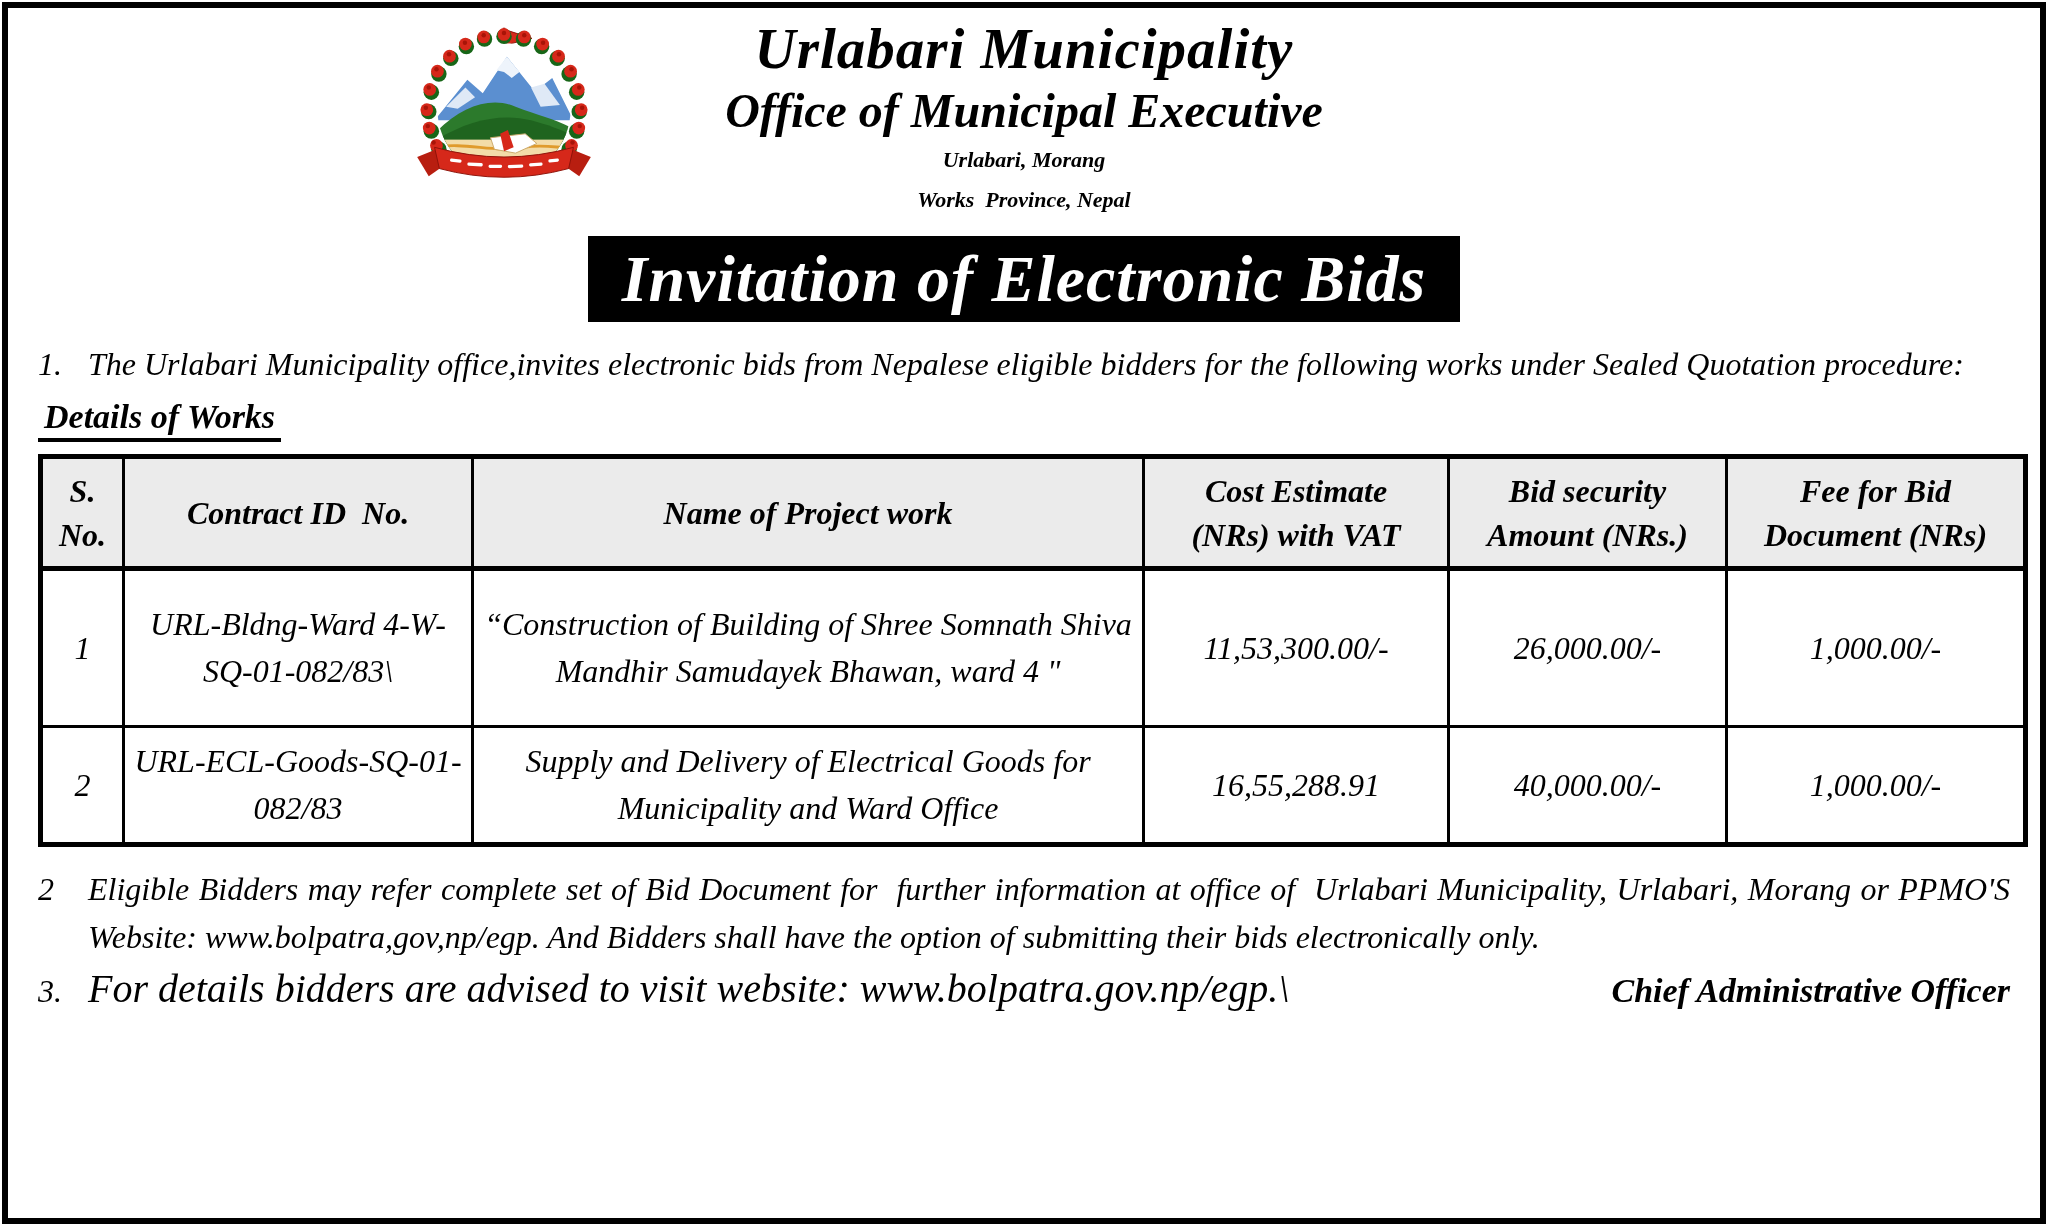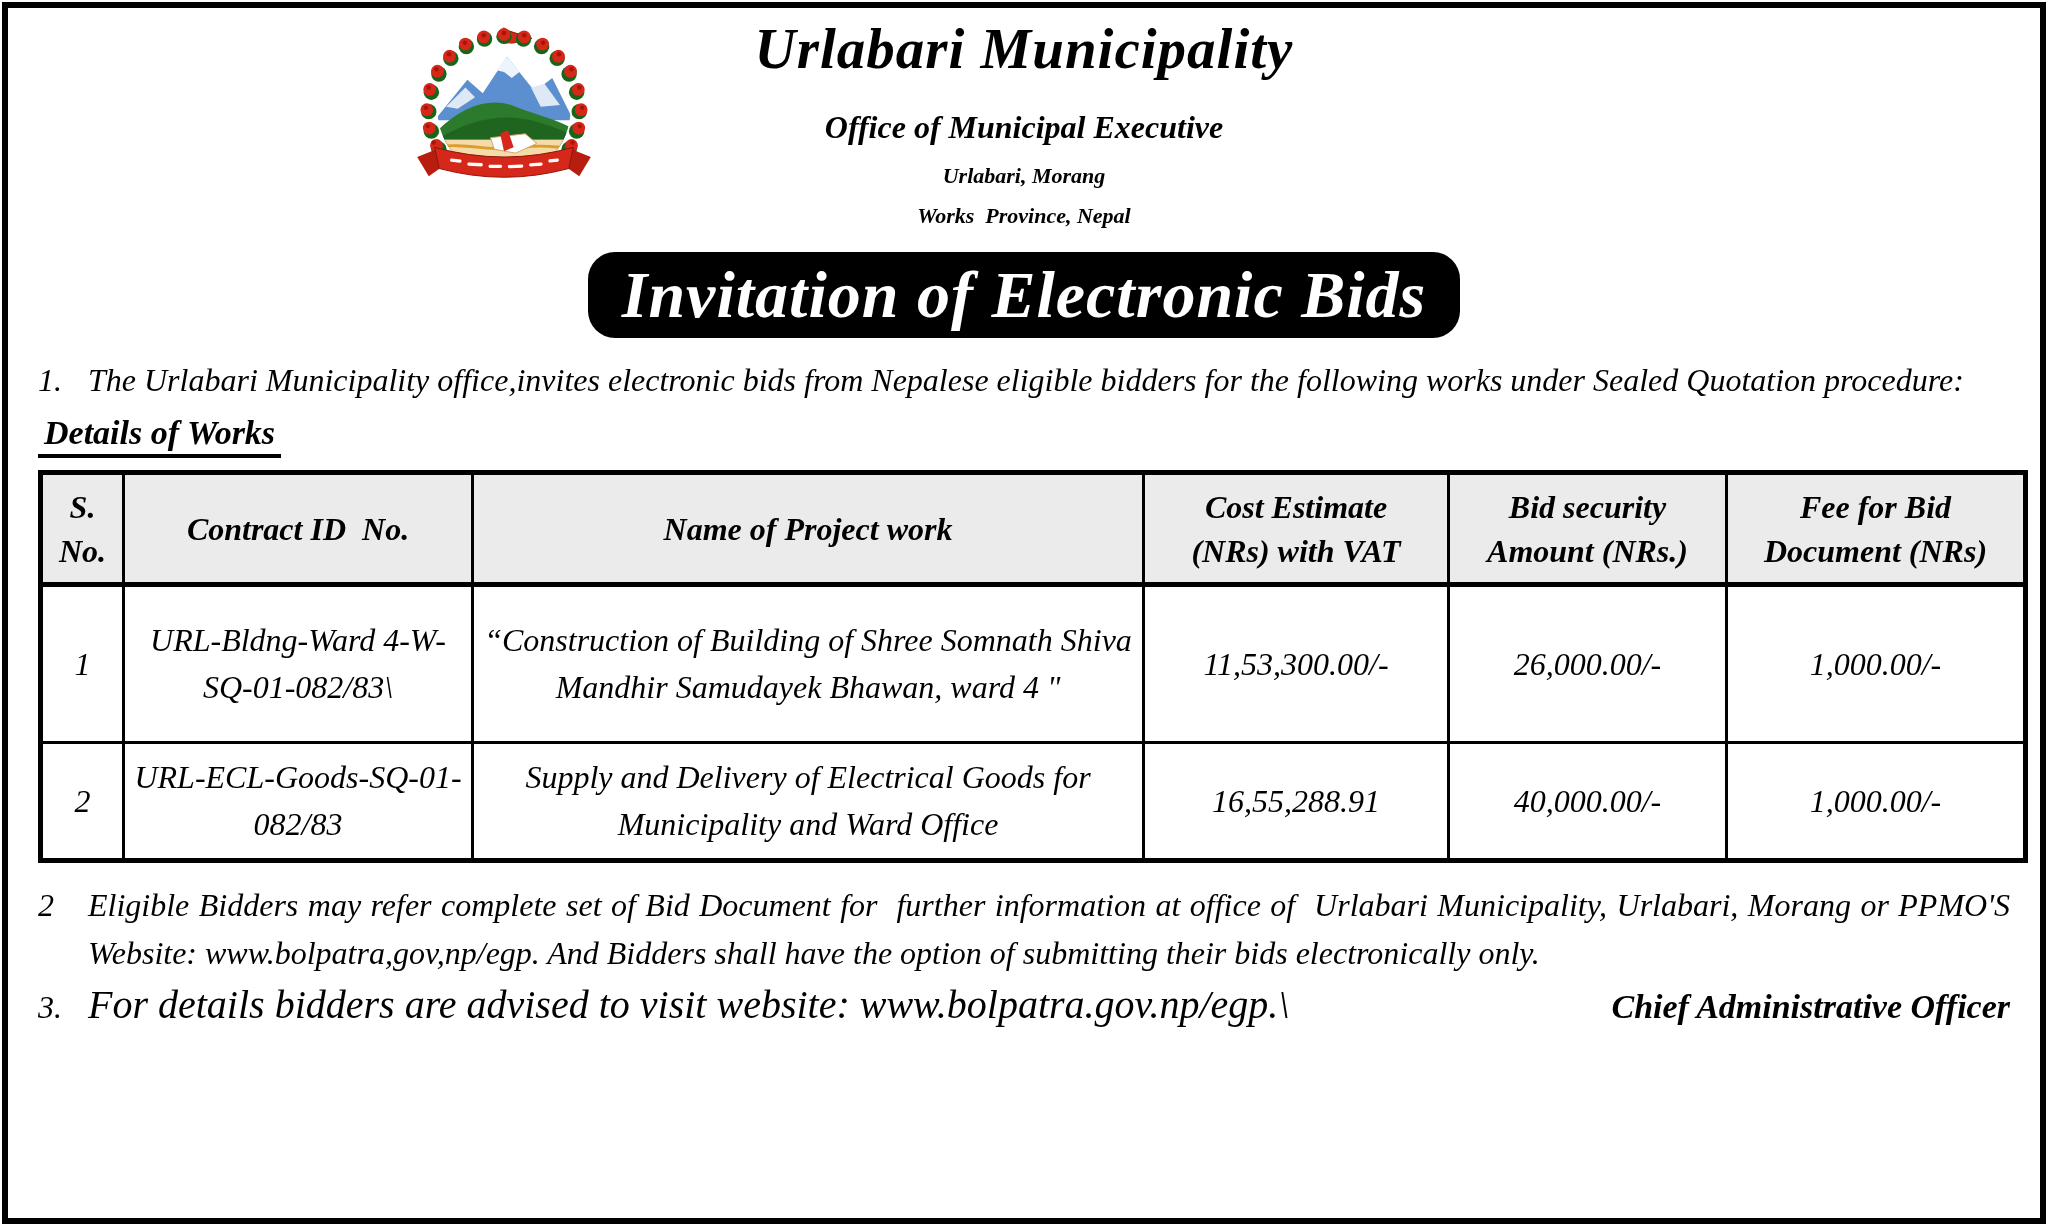--- a/index.html
+++ b/index.html
@@ -20,31 +20,30 @@
   }
   .keep-space { white-space: pre-wrap; }
 
   
   .letterhead { text-align: center; position: relative; }
   .logo-wrap {
     position: absolute; left: 368px; top: 2px;
     width: 196px; height: 164px;
   }
   .title-main   { font-size: 57px; font-weight: bold; line-height: 62px; letter-spacing: 1px; }
-  .title-office { font-size: 32px; font-weight: bold; line-height: 58px; margin-top: 18px; }
+  .title-office { font-size: 48px; font-weight: bold; line-height: 58px; margin-top: 2px; }
   .title-addr   { font-size: 22px; font-weight: bold; line-height: 40px; }
 
   .banner-row { text-align: center; margin-top: 16px; }
   .banner {
     display: inline-block;
     background: #000; color: #fff;
     font-size: 66px; font-weight: bold;
     line-height: 86px; padding: 0 34px;
     letter-spacing: 1px;
-    border-radius: 27px;
   }
   .pub-date {
     text-align: center; font-size: 34px; font-weight: bold;
     line-height: 42px; margin-top: 8px;
   }
 
   
   .num-item { display: flex; margin-top: 18px; }
   .num-item .num { flex: 0 0 50px; font-size: 32px; line-height: 48px; }
   .num-item .txt {

